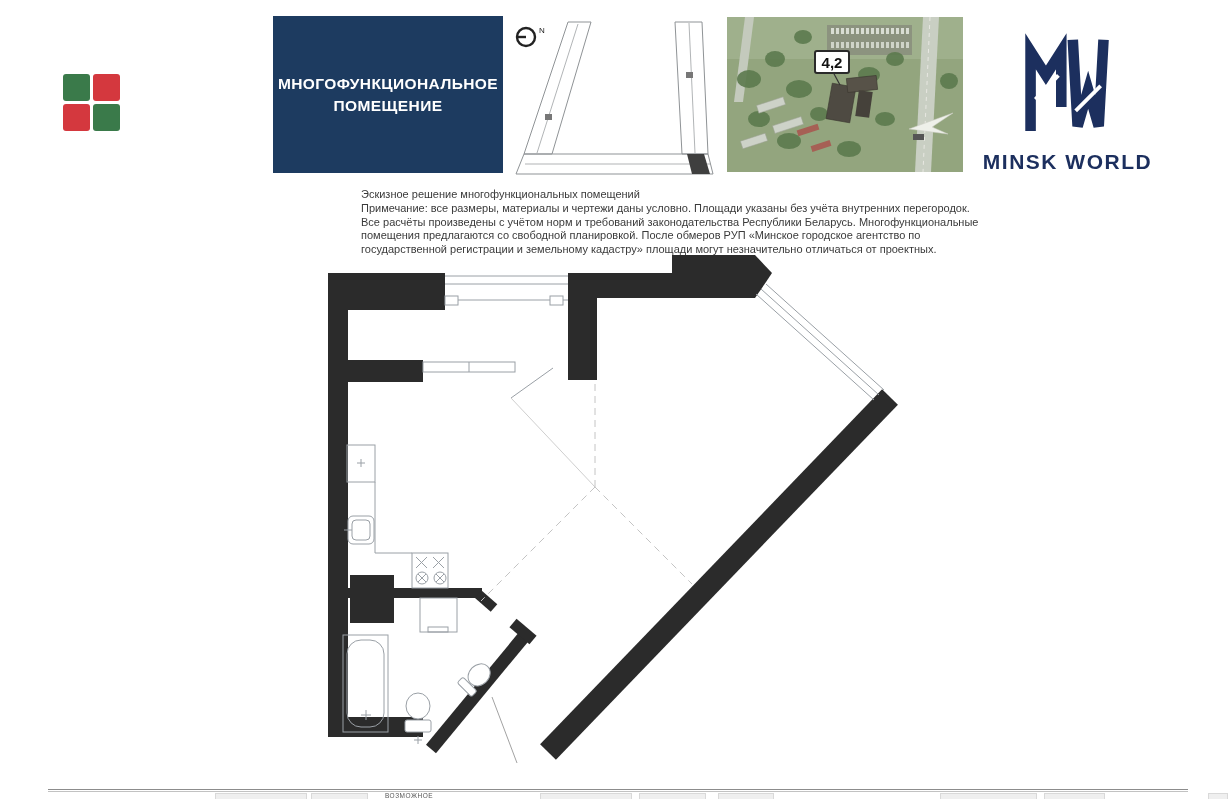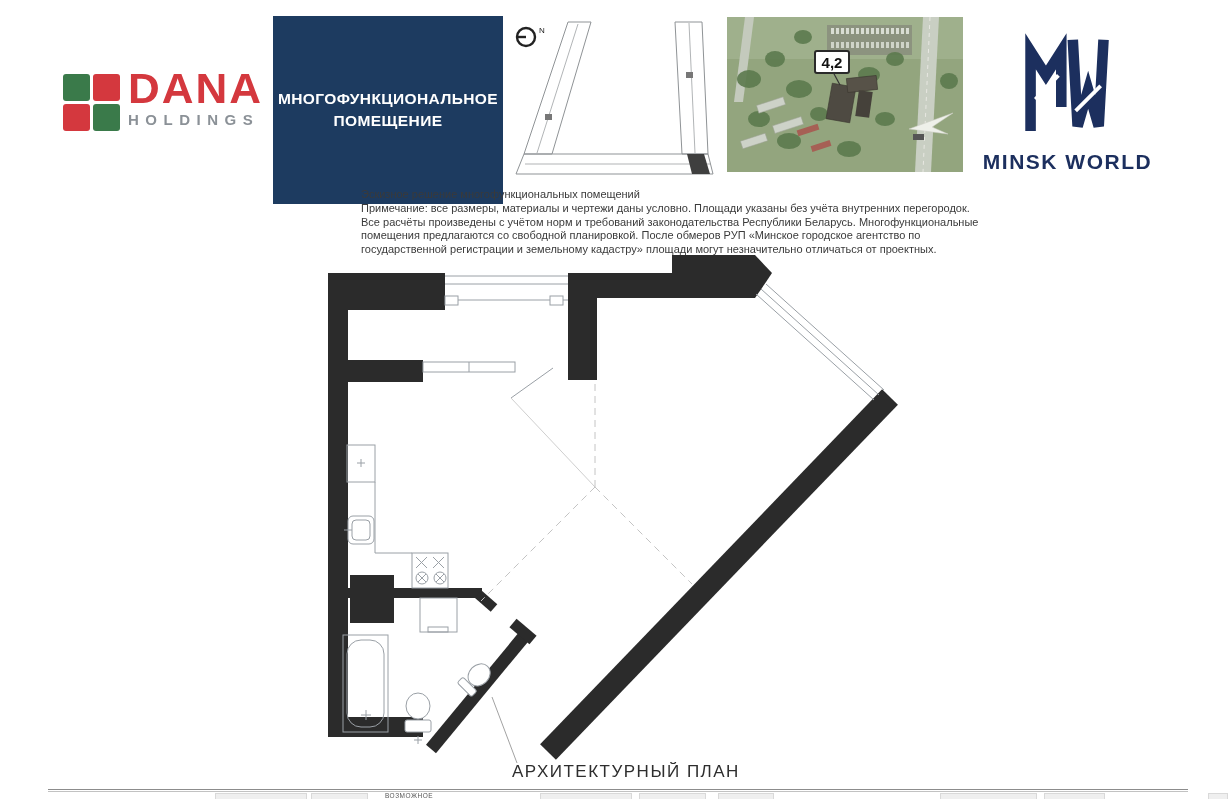--- a/index.html
+++ b/index.html
@@ -14,21 +14,21 @@
   
   .dana{position:absolute; left:63px; top:68px; display:flex; align-items:flex-start;}
   .dana-squares{display:grid; grid-template-columns:27px 27px; grid-template-rows:27px 27px; gap:3px; margin-top:6px;}
   .sq{border-radius:3px;}
   .sq.g{background:var(--dana-green);} .sq.r{background:var(--dana-red);}
   .dana-text{margin-left:8px;}
   .dana-name{font-size:44px; font-weight:bold; color:var(--dana-red); letter-spacing:2px; line-height:40px; transform:scaleY(0.98);}
   .dana-sub{font-size:15px; font-weight:bold; color:var(--holdings-gray); letter-spacing:6.5px; margin-top:3px;}
 
   
-  .title-box{position:absolute; left:273px; top:16px; width:230px; height:188px; background:var(--navy);
+  .title-box{position:absolute; left:273px; top:16px; width:230px; height:157px; background:var(--navy);
     display:flex; flex-direction:column; align-items:center; justify-content:center; gap:4px;}
   .title-box span{color:#fff; font-size:15.5px; font-weight:600; letter-spacing:0.4px; text-align:center;}
 
   
   .site-plan{position:absolute; left:512px; top:13px;}
   .aerial{position:absolute; left:727px; top:17px;}
 
   
   .mw{position:absolute; left:975px; top:30px; width:185px; text-align:center;}
   .mw-brand{font-size:21px; font-weight:bold; color:var(--logo-navy); letter-spacing:1.5px; margin-top:10px;}
@@ -59,24 +59,20 @@
 <body>
 
 <div id="page">
 
   <div class="dana">
     <div class="dana-squares">
       <div class="sq g"></div>
       <div class="sq r"></div>
       <div class="sq r"></div>
       <div class="sq g"></div>
-    </div>
-    <div class="dana-text">
-      <div class="dana-name">DANA</div>
-      <div class="dana-sub">HOLDINGS</div>
     </div>
   </div>
 
   <div class="title-box">
     <span>МНОГОФУНКЦИОНАЛЬНОЕ</span>
     <span>ПОМЕЩЕНИЕ</span>
   </div>
 
   <svg class="site-plan" width="202" height="172" viewBox="0 0 202 170">
     <defs>
@@ -264,21 +260,20 @@
         <g transform="rotate(45 157 427)">
           <ellipse class="fixw" cx="157" cy="424" rx="10" ry="12"></ellipse>
           <rect class="fixw" x="147" y="437" width="20" height="8" rx="2"></rect>
         </g>
       </g>
 
       <line x1="172" y1="447" x2="197" y2="513" stroke="#8a8a8a" stroke-width="0.8"></line>
     </svg>
   </div>
 
-  <div class="plan-caption">АРХИТЕКТУРНЫЙ ПЛАН</div>
 
   <div class="footer-rule"></div>
   <div class="fcell" style="left:215px;width:92px;"></div>
   <div class="fcell" style="left:311px;width:57px;"></div>
   <div class="flabel">ВОЗМОЖНОЕ</div>
   <div class="fcell" style="left:540px;width:92px;"></div>
   <div class="fcell" style="left:639px;width:67px;"></div>
   <div class="fcell" style="left:718px;width:56px;"></div>
   <div class="fcell" style="left:940px;width:97px;"></div>
   <div class="fcell" style="left:1044px;width:61px;"></div>

